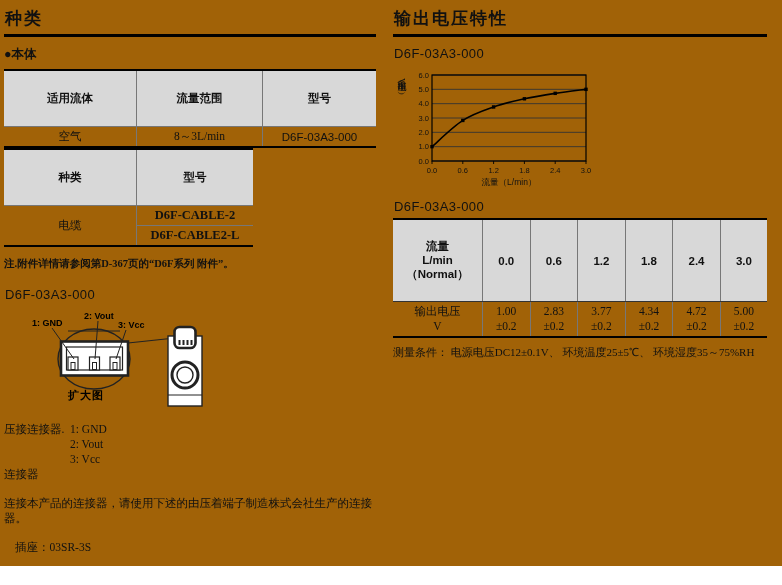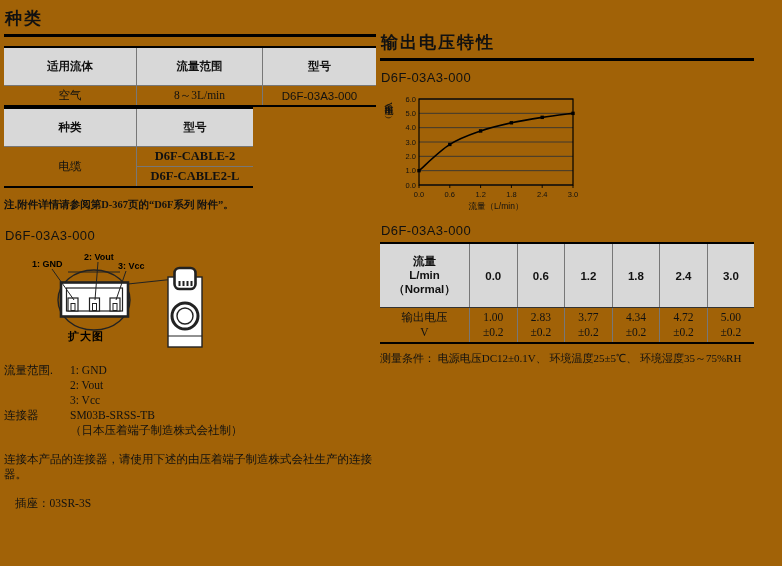--- a/index.html
+++ b/index.html
@@ -1,30 +1,30 @@
 <!DOCTYPE html>
 <html><head>
 <meta charset="utf-8">
 <style>
   html,body { margin:0; padding:0; background:#fff; }
   body { width:782px; height:585px; font-family:"Liberation Serif",serif; color:#111; }
   .page { position:relative; width:782px; height:566px; overflow:hidden; background:#a16207; }
   .col { position:absolute; top:6px; }
   .col-left  { left:4px;  width:372px; }
-  .col-right { left:380px; width:374px;margin-top:24px; }
+  .col-right { left:393px; width:374px; }
 
   h2.section { margin:0 0 9px 0; padding:1px 0 4px 1px;
     font-family:"Liberation Sans",sans-serif; font-size:17px; font-weight:bold;
     letter-spacing:2px; border-bottom:3px solid #000; }
 
   .sub-label { font-family:"Liberation Sans",sans-serif; font-weight:bold; font-size:12.5px; margin:3px 0 6px 0; }
 
   table.spec { border-collapse:collapse; border-top:2px solid #000; border-bottom:2px solid #000; text-align:center; }
   table.spec th { background:#d8d8d8; font-family:"Liberation Sans",sans-serif; font-weight:bold;
-    font-size:11.5px; border:1px solid #777; padding:11px 2px; }
+    font-size:11.5px; border:1px solid #777; padding:20px 2px; }
   table.spec td { border:1px solid #777; padding:2px; font-size:11.5px; }
   table.spec tr > *:first-child { border-left:none; }
   table.spec tr > *:last-child  { border-right:none; }
   table.spec thead tr > * { border-top:none; }
   table.spec tbody tr:last-child > * { border-bottom:none; }
 
   .t-body { width:372px; }
   .t-acc  { width:249px; }
   .t-acc td.model-cell { font-weight:bold; font-size:12.5px; }
   .sans { font-family:"Liberation Sans",sans-serif; font-size:11.5px; }
@@ -64,20 +64,21 @@
 </style>
 </head>
 <body>
 
 <div class="page">
 
   <div class="col col-left">
 
     <h2 class="section">种类</h2>
 
+    <div class="sub-label">●本体</div>
 
     <table class="spec t-body">
       <thead>
         <tr>
           <th style="width:128px">适用流体</th>
           <th style="width:121px">流量范围</th>
           <th>型号</th>
         </tr>
       </thead>
       <tbody>
@@ -149,31 +150,27 @@
           <line x1="156" y1="85" x2="190" y2="85" stroke-width="1"></line>
         </g>
         <text class="dlabel" x="20" y="16">1: GND</text>
         <text class="dlabel" x="72" y="9">2: Vout</text>
         <text class="dlabel" x="106" y="18">3: Vcc</text>
         <text class="dcaption" x="56" y="89">扩大图</text>
       </svg>
     </div>
 
     <div class="pin-info">
-      <div>流量范围.</div>
+      <div>压接连接器.</div>
       <div class="val">
         <div>1: GND</div>
         <div>2: Vout</div>
         <div>3: Vcc</div>
       </div>
       <div>连接器</div>
-      <div class="val">
-        <div>SM03B-SRSS-TB</div>
-        <div>（日本压着端子制造株式会社制）</div>
-      </div>
     </div>
 
     <div class="paragraph">连接本产品的连接器，请使用下述的由压着端子制造株式会社生产的连接器。</div>
 
     <div class="bullet-block">
       <div class="bullet-line">插座：03SR-3S</div>
 
     </div>
 
   </div>

